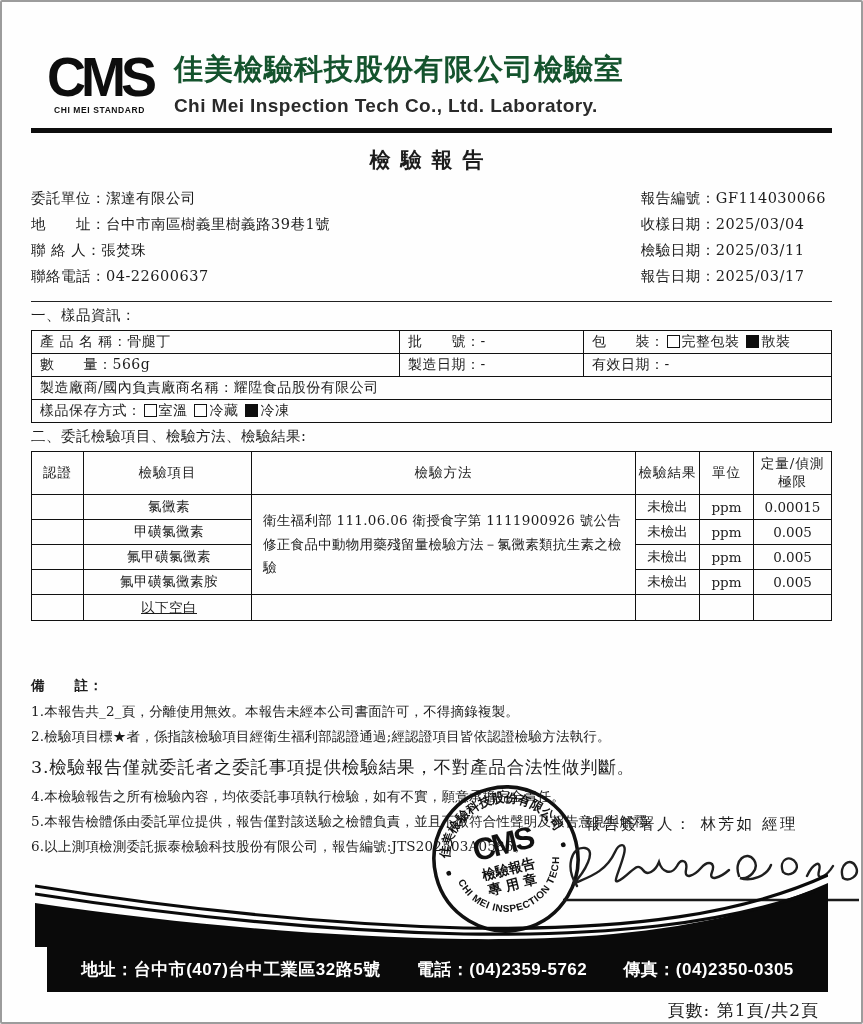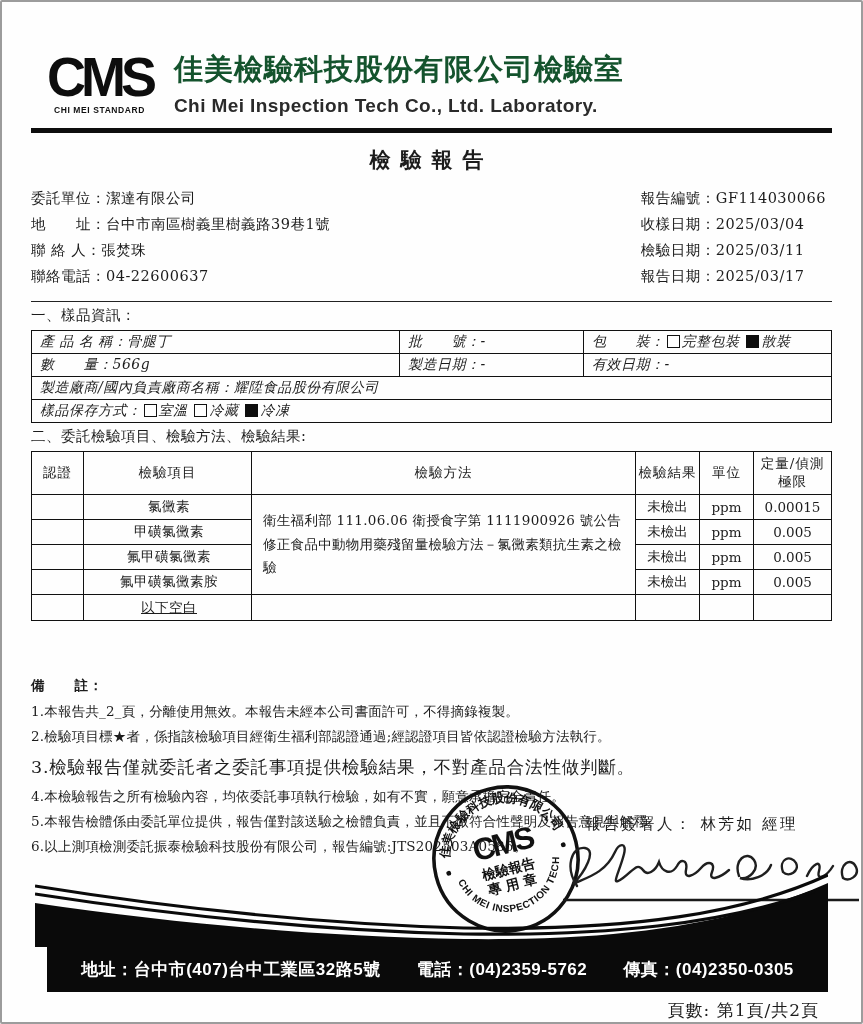--- a/index.html
+++ b/index.html
@@ -40,21 +40,21 @@
   .info-right { padding-right:6px; }
 
   .divider { border:none; border-top:1.6px solid #222; margin-top:8px; }
 
   .sec-title { font-size:14.5px; font-weight:normal; margin-top:4px; letter-spacing:0.5px; }
 
   
   table { width:100%; border-collapse:collapse; margin-top:5px; }
   td, th { border:1.6px solid #111; }
 
-  .sample td { font-size:14px; padding:2px 8px; height:21px; letter-spacing:0.5px;font-style:italic; }
+  .sample td { font-size:14px; padding:2px 8px; height:21px; letter-spacing:0.5px; }
   .sample .c1 { width:46%; } .sample .c2 { width:23%; } .sample .c3 { width:31%; }
 
   .cb { display:inline-block; width:13px; height:13px; border:1.6px solid #111;
         vertical-align:-2px; margin:0 2px 0 2px; background:#fff; }
   .cb.filled { background:#0d0d0d; border-color:#0d0d0d; }
 
   .tests { font-size:13.5px; }
   .tests th { font-weight:normal; padding:3px 2px; height:37px; text-align:center; letter-spacing:1px; }
   .tests td { padding:3px 6px; height:25px; text-align:center; }
   .tests .col-cert { width:52px; } .tests .col-item { width:168px; }

